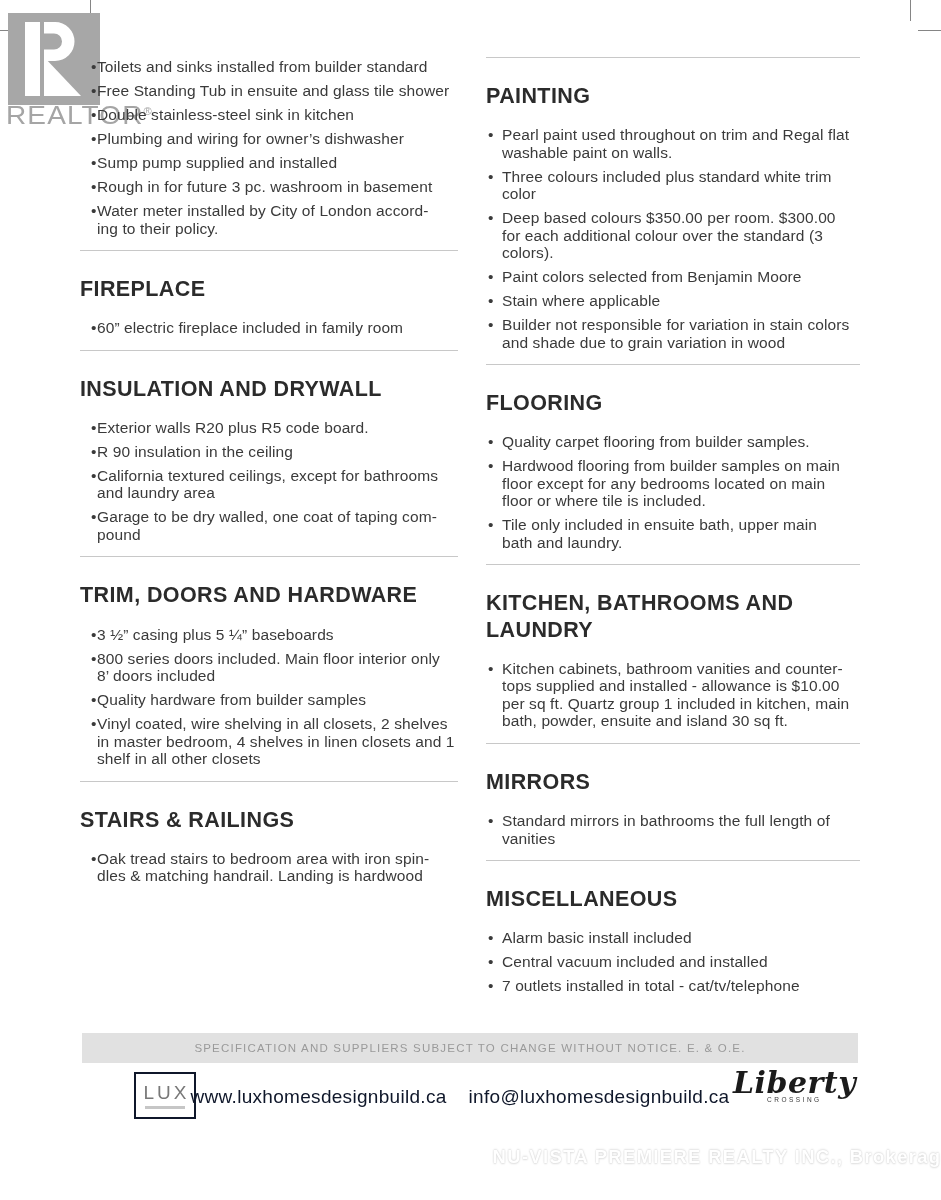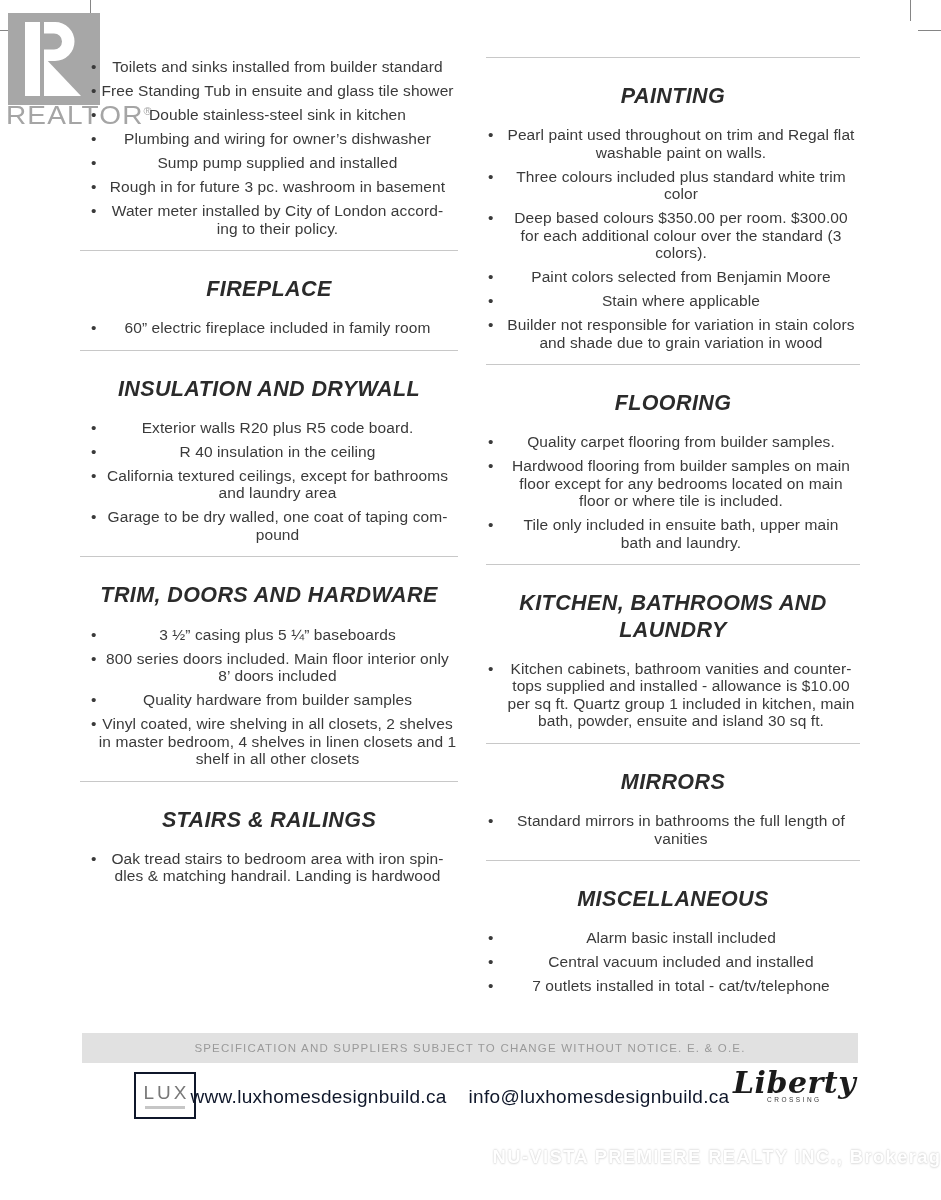--- a/index.html
+++ b/index.html
@@ -20,29 +20,29 @@
   .realtor { position:absolute; left:8px; top:13px; z-index:1; }
   .realtor svg { display:block; }
   .realtor-word {
     position:absolute; left:-2px; top:88px; width:220px;
     font-size:25px; font-weight:400; color:#a5a5a5; letter-spacing:1px;
     transform:scaleX(1.12); transform-origin:left center; white-space:nowrap;
   }
   .realtor-word sup { font-size:10px; }
 
   
-  .col { position:absolute; z-index:2;text-align:center; }
+  .col { position:absolute; z-index:2; }
   .col-left  { left:80px;  top:58px; width:378px; }
   .col-right { left:486px; top:57px; width:374px; }
 
   .rule { border:none; border-top:1px solid #c8c8c8; margin:13px 0 0 0; }
   .col-right .rule:first-child { margin-top:0; }
 
   h2.sec {
-    font-size:21.5px; font-weight:bold; font-style:italic;
+    font-size:21.5px; font-weight:bold; 
     letter-spacing:0.4px; line-height:1.22; color:#2b2b2b;
     margin:25px 0 17px 0;
   }
 
   ul.blist { list-style:none; margin:0; padding:0; }
   ul.blist li {
     position:relative; padding-left:16px; margin-bottom:6.5px;
     font-size:15.5px; line-height:17.5px; letter-spacing:0.1px;
     white-space:pre-line; color:#3a3a3a;
   }
@@ -135,21 +135,21 @@
     <hr class="rule">
     <h2 class="sec">FIREPLACE</h2>
     <ul class="blist">
       <li>60” electric fireplace included in family room</li>
     </ul>
 
     <hr class="rule">
     <h2 class="sec">INSULATION AND DRYWALL</h2>
     <ul class="blist">
       <li>Exterior walls R20 plus R5 code board.</li>
-      <li>R 40 insulation in the ceiling</li>
+      <li>R 90 insulation in the ceiling</li>
       <li>California textured ceilings, except for bathrooms
 and laundry area</li>
       <li>Garage to be dry walled, one coat of taping com-
 pound</li>
     </ul>
 
     <hr class="rule">
     <h2 class="sec">TRIM, DOORS AND HARDWARE</h2>
     <ul class="blist">
       <li>3 ½” casing plus 5 ¼” baseboards</li>

